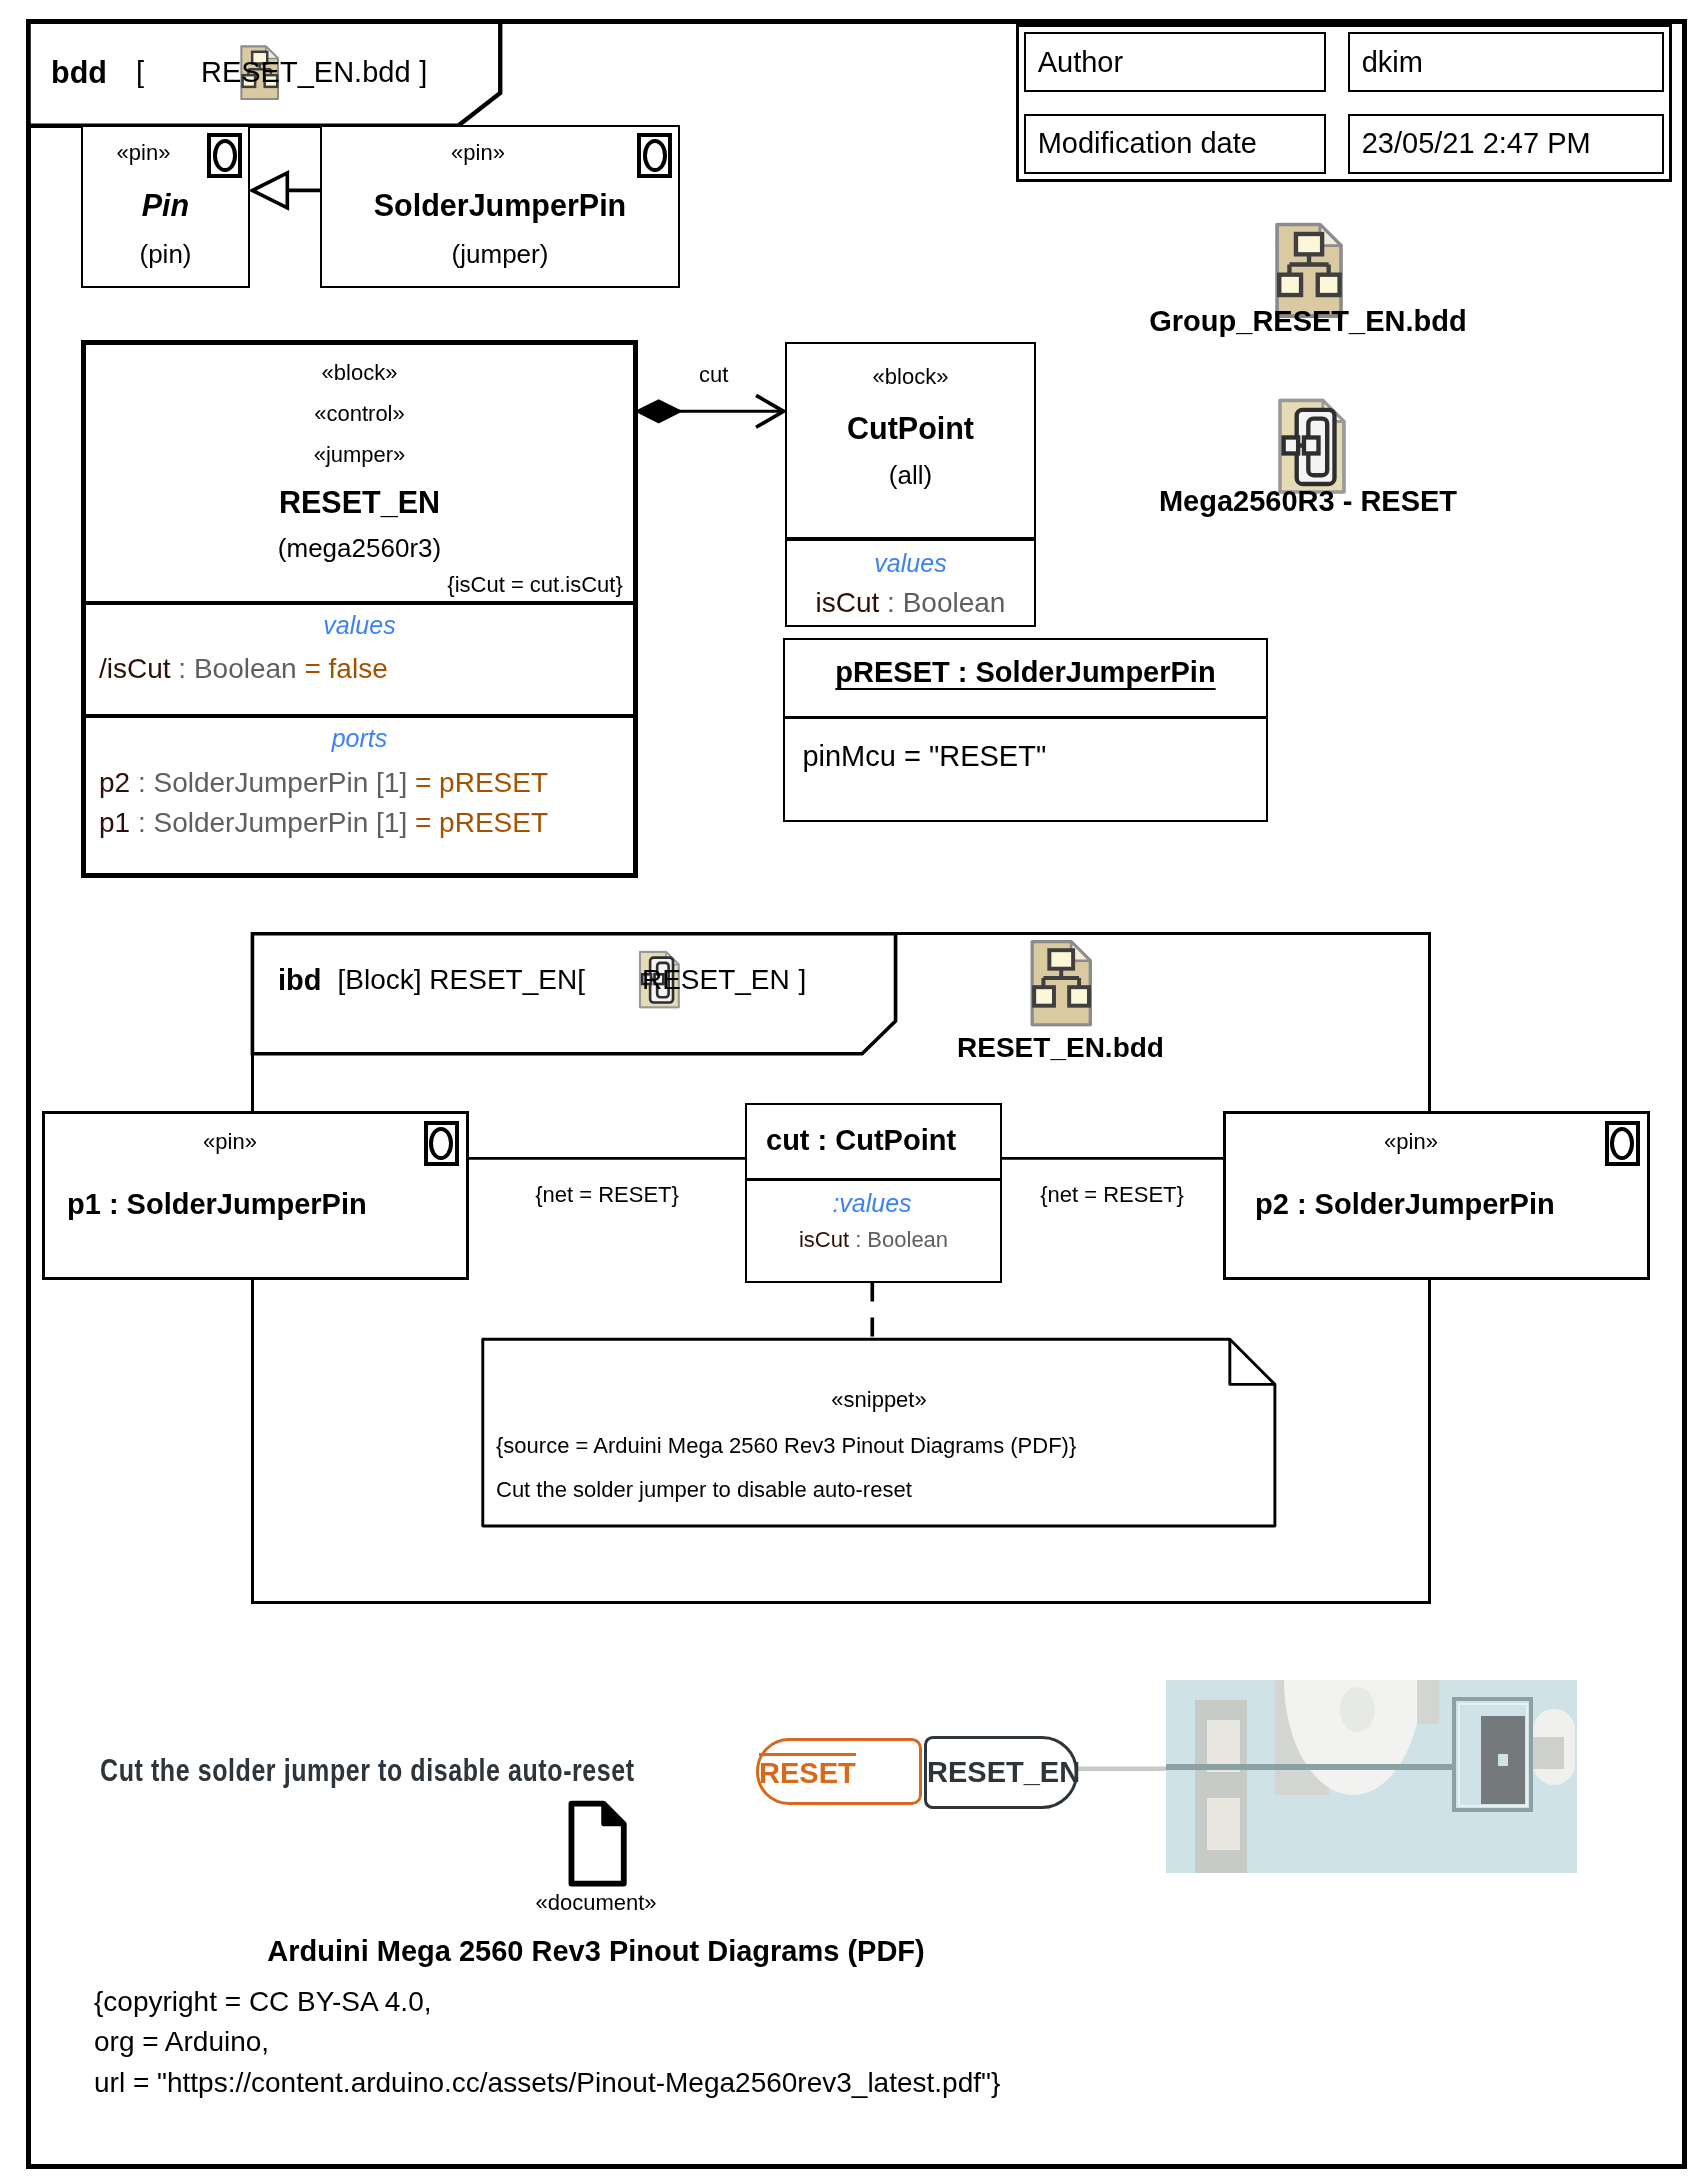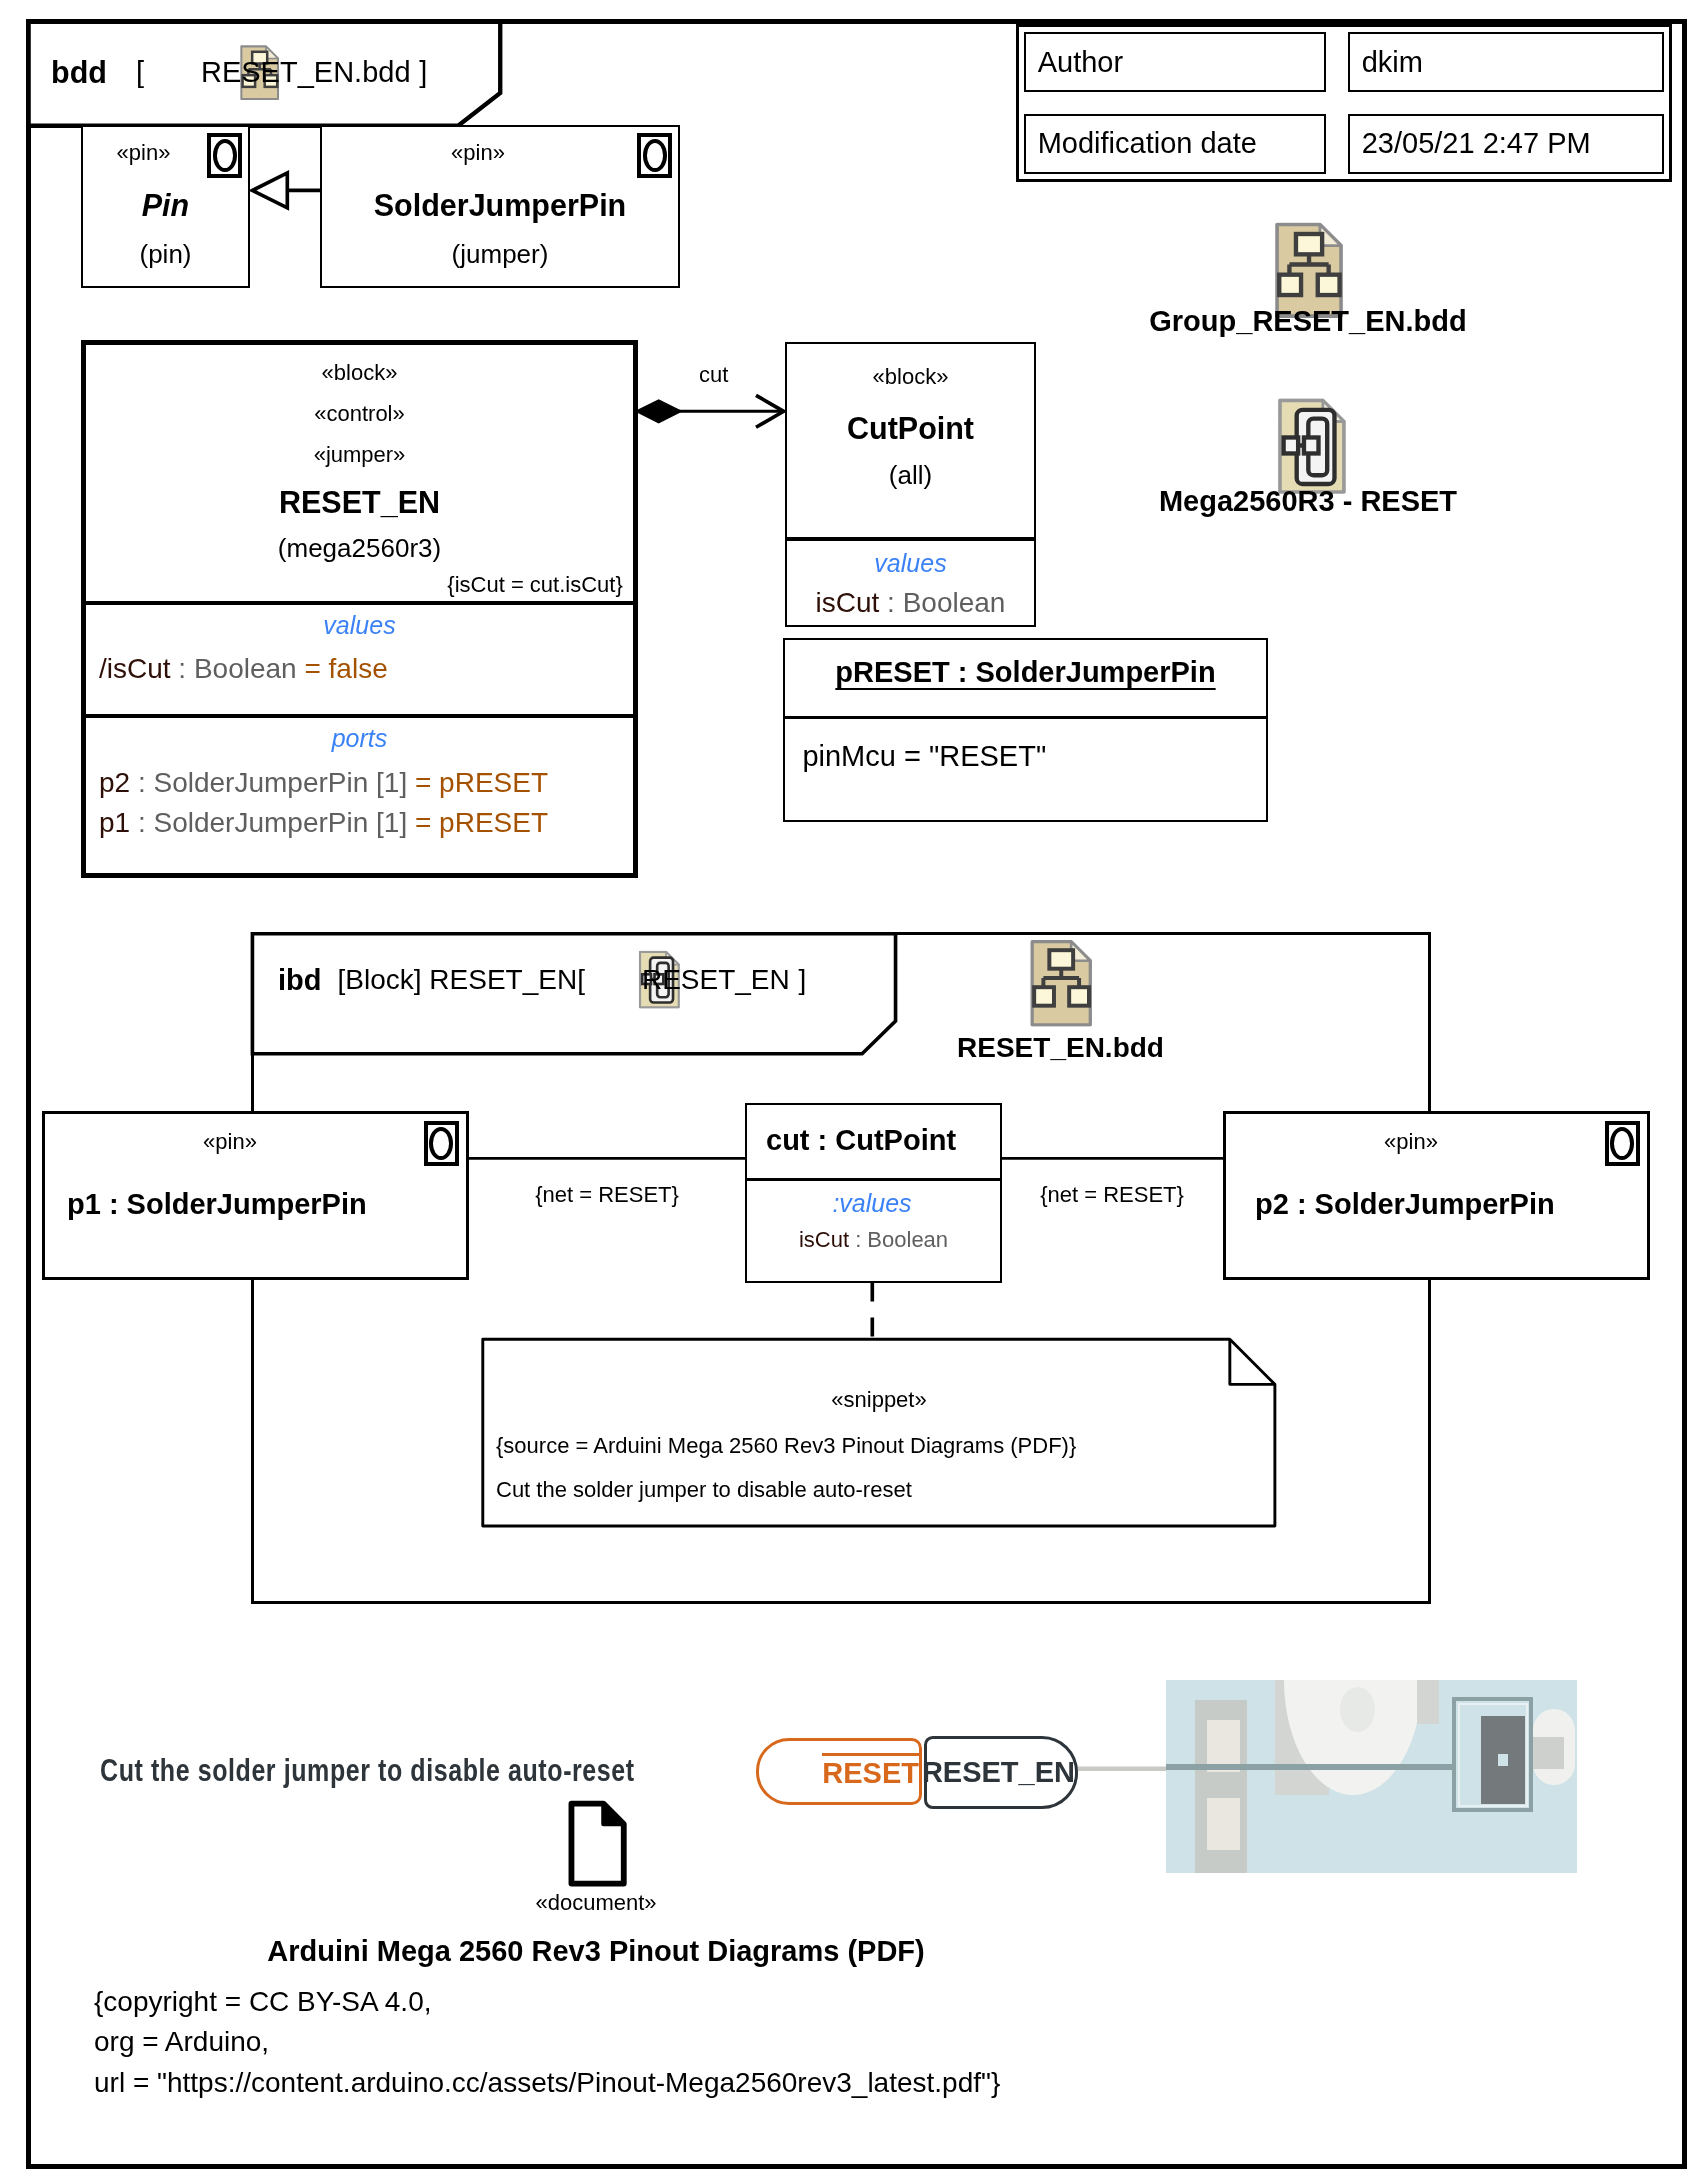--- a/index.html
+++ b/index.html
@@ -20,21 +20,21 @@
   .porticon{position:absolute;width:35px;height:45px;border:4.4px solid #000;background:#fff;box-sizing:border-box;}
   .porticon .ell{position:absolute;left:1.5px;right:1.5px;top:2.2px;bottom:2.2px;border:4.4px solid #000;border-radius:50%;background:#fff;box-sizing:border-box;}
   .vname{color:#2e0f08;}
   .vtype{color:#5f5f5f;}
   .vdef{color:#a55200;}
   .metatable{position:absolute;left:1016px;top:24px;width:656px;height:158px;border:3.6px solid #000;box-sizing:border-box;background:#fff;padding:5.1px;}
   .metagrid{display:grid;grid-template-columns:302px 1fr;grid-template-rows:1fr 1fr;gap:22px;height:100%;}
   .metacell{border:2.9px solid #000;font-size:29px;display:flex;align-items:center;padding-left:11.6px;box-sizing:border-box;background:#fff;}
   .tabtext{position:absolute;display:flex;align-items:center;font-size:29px;white-space:nowrap;text-align:right;}
   .filelabel{position:absolute;font-weight:bold;font-size:29px;text-align:center;white-space:nowrap;}
-  .pill{position:absolute;box-sizing:border-box;background:#fff;display:flex;align-items:center;justify-content:flex-end;font-weight:bold;font-size:29px;}
+  .pill{position:absolute;box-sizing:border-box;background:#fff;display:flex;align-items:center;justify-content:flex-start;font-weight:bold;font-size:29px;}
   .board{position:absolute;left:1166px;top:1680px;width:411px;height:193px;background:#cfe2e8;}
   .board .sh{position:absolute;}
   .doctext{font-size:28px;white-space:nowrap;}
 </style>
 </head>
 <body>
 
 <div id="canvas">
 
   <div class="abs" style="left:26px;top:19px;width:1661px;height:2150px;border:5.1px solid #000;box-sizing:border-box;"></div>

